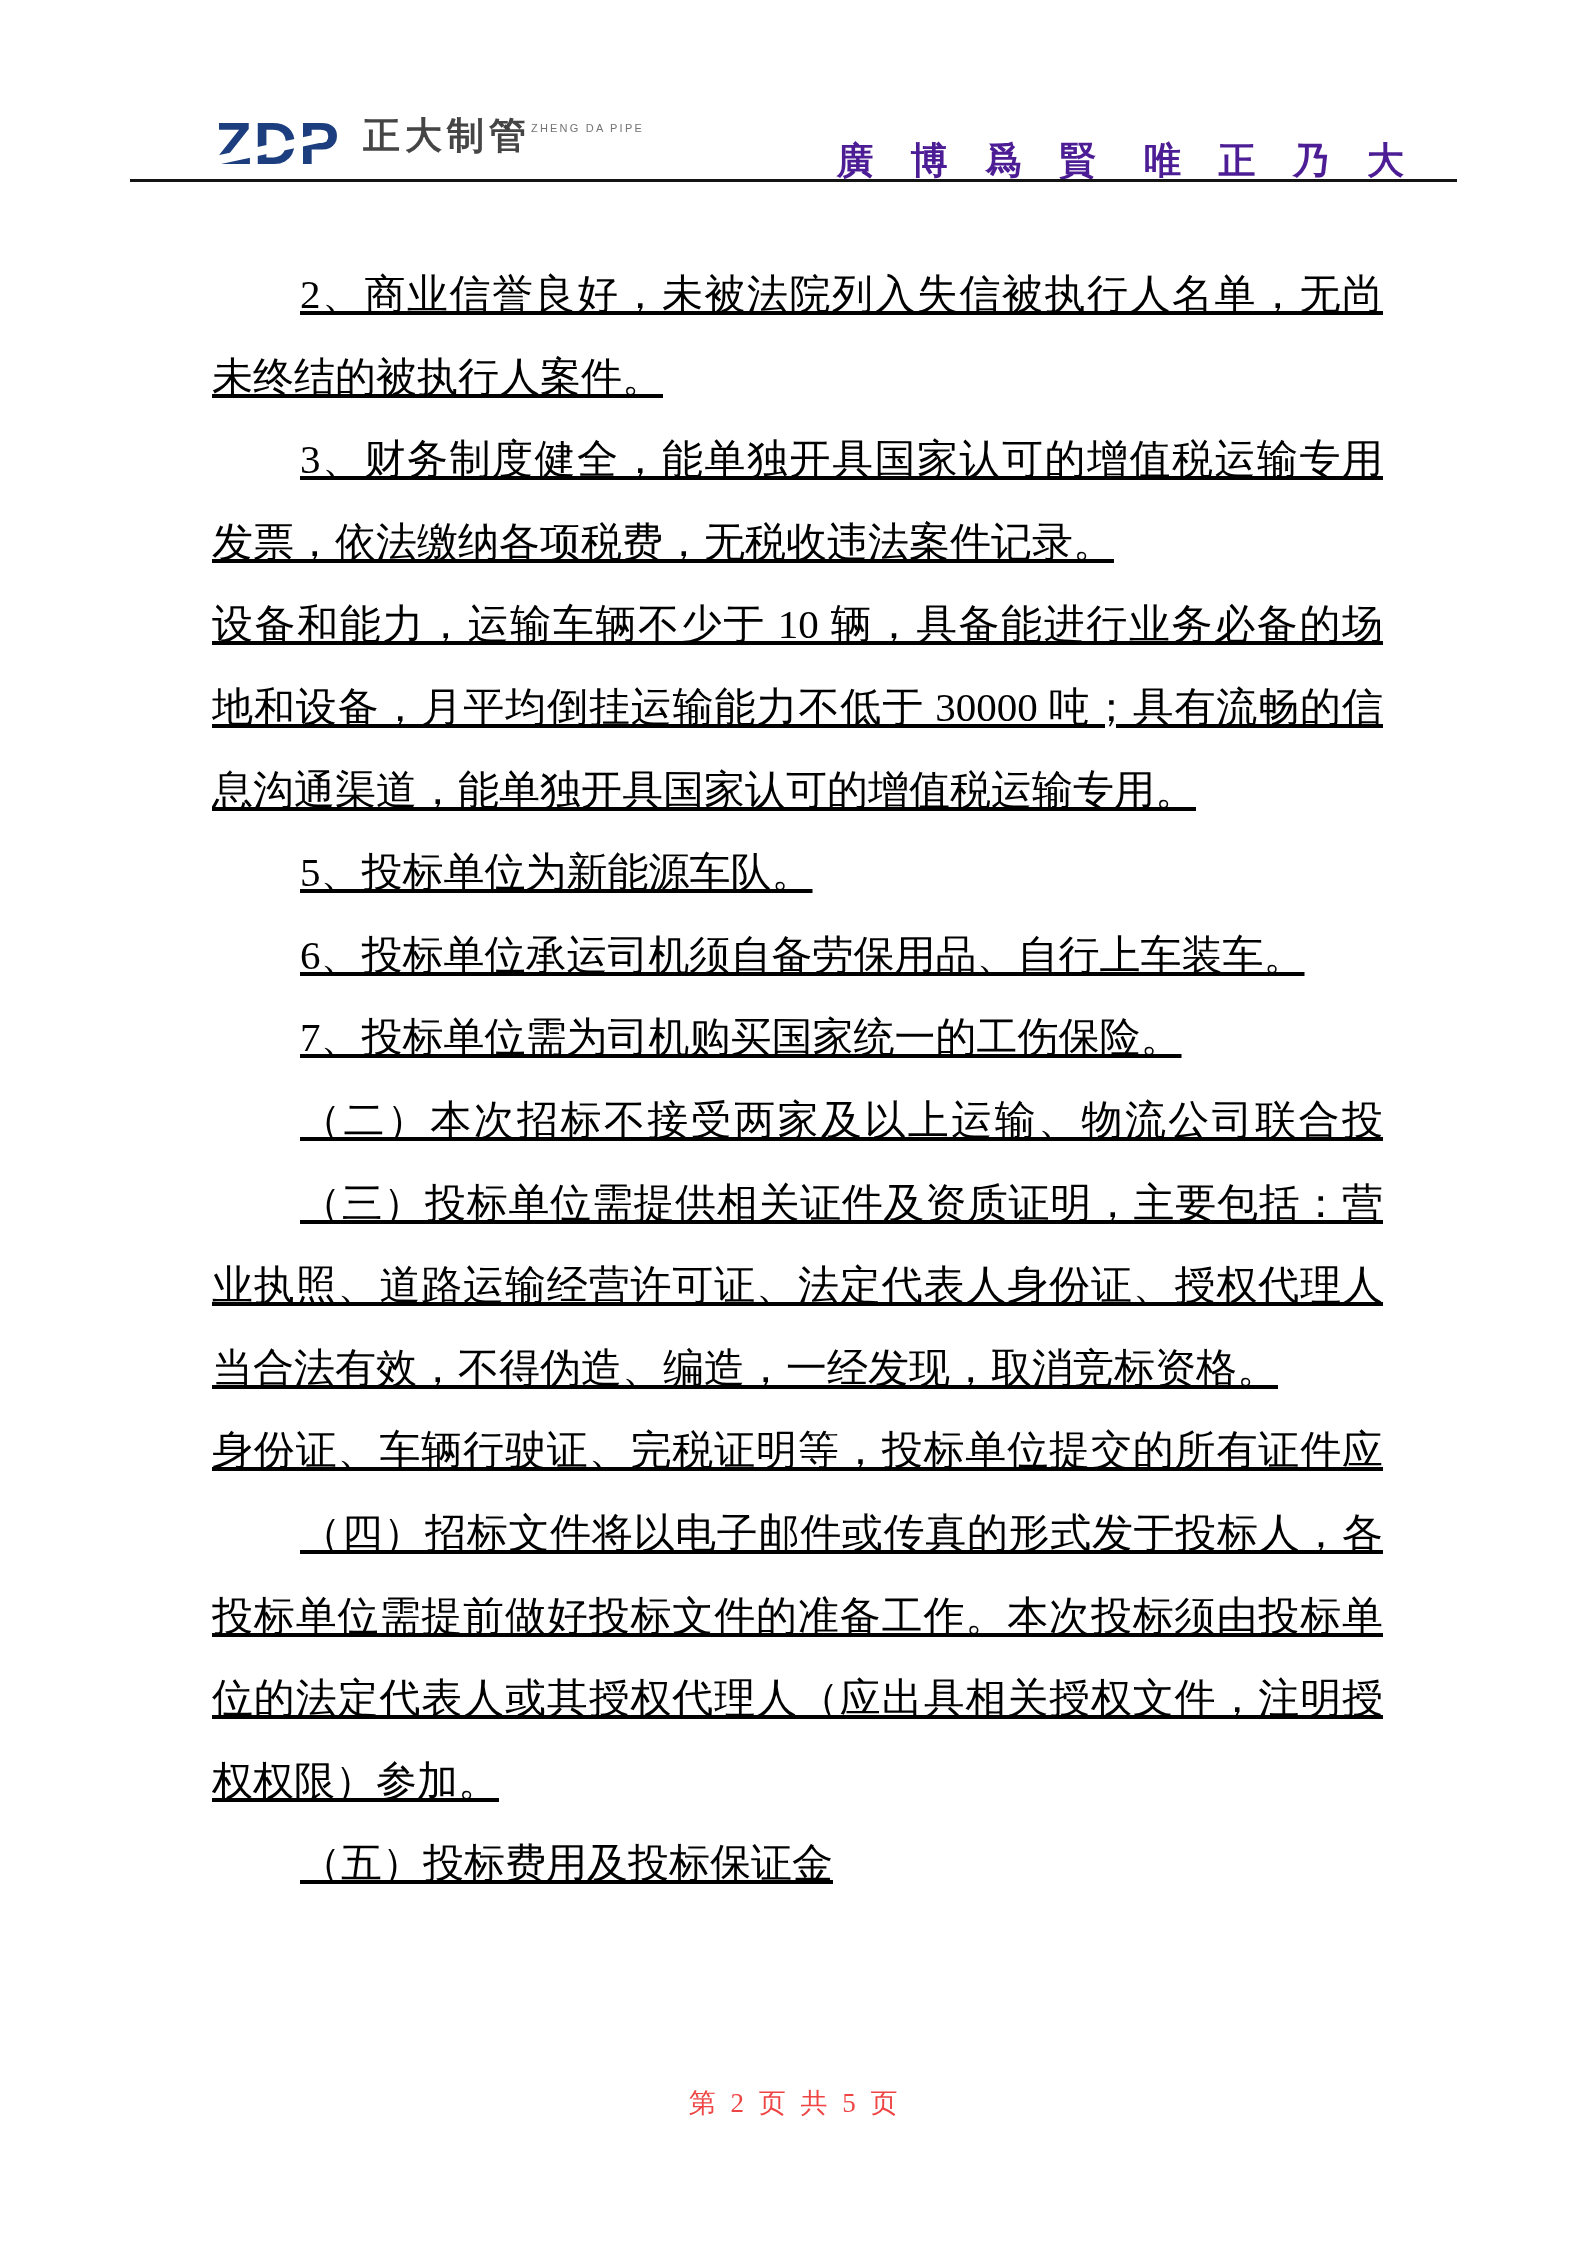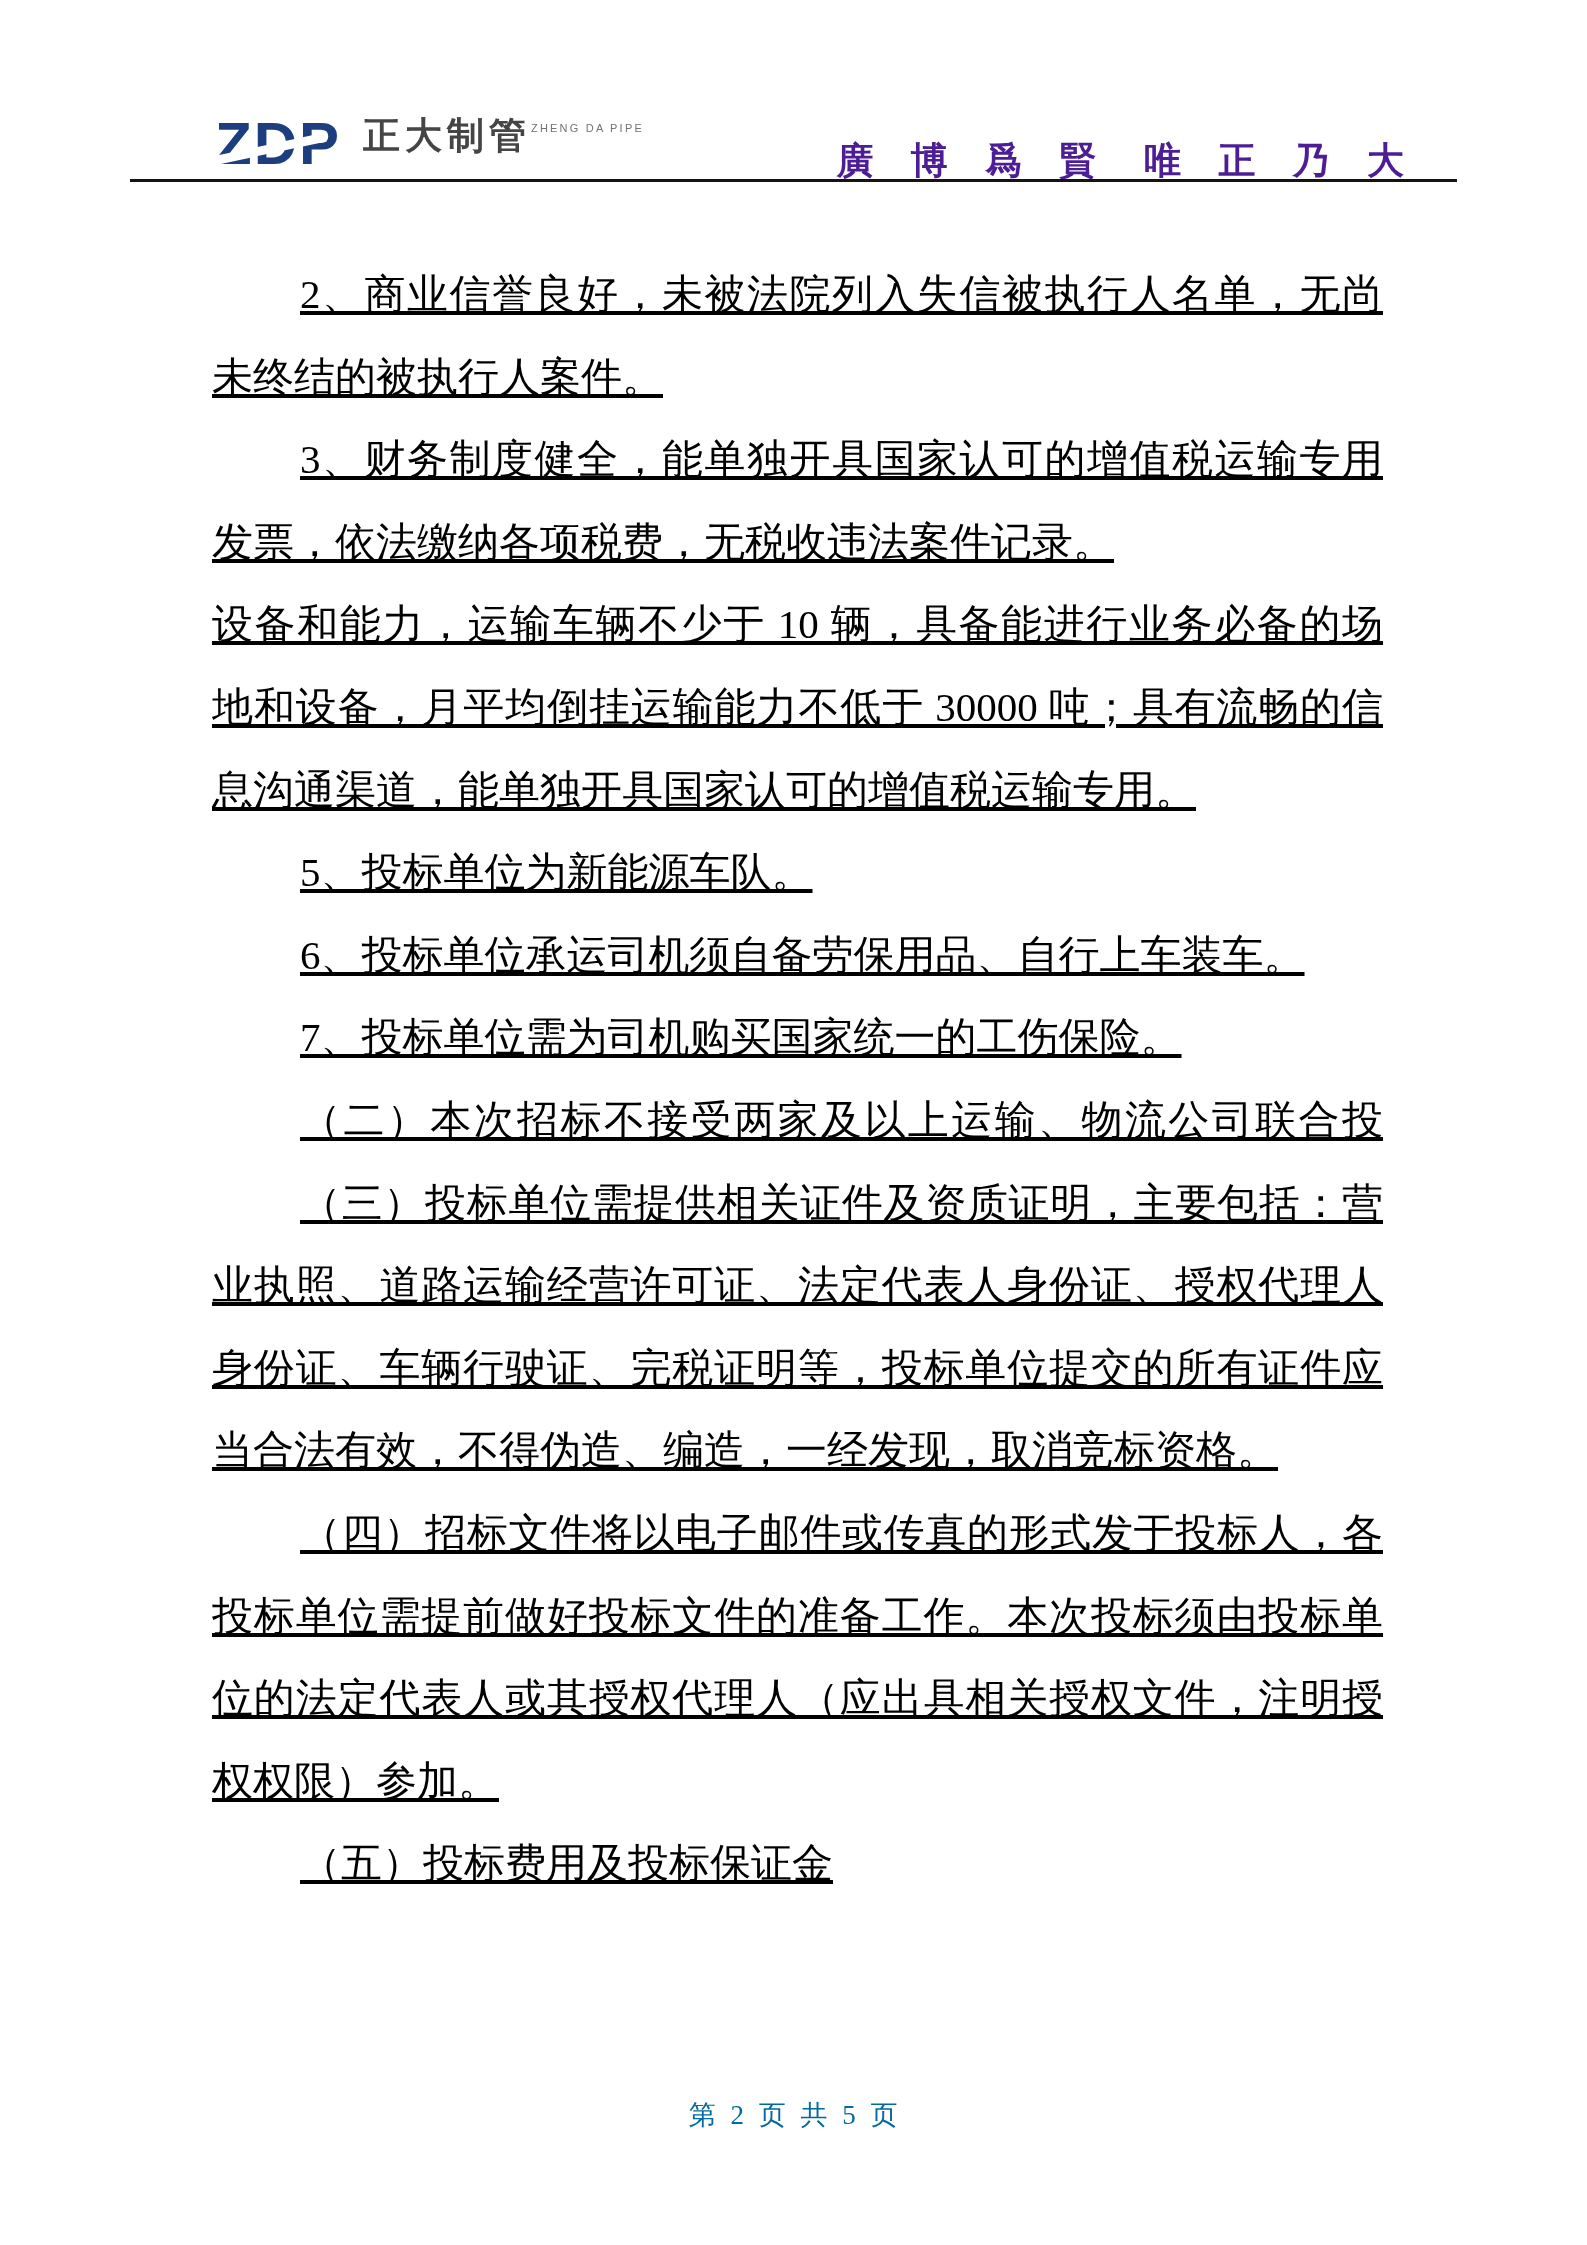--- a/index.html
+++ b/index.html
@@ -72,24 +72,23 @@
     text-align:justify;
     text-align-last:justify;
     text-justify:inter-character;
   }
   .line.indent { text-indent:88px; }
 
   
   .footer {
     position:absolute; left:0; top:2083px; width:1587px;
     text-align:center;
-    font-size:27px; line-height:40px; color:#0369a1;
+    font-size:27px; line-height:40px; color:#ef4444;
     letter-spacing:1px;
     word-spacing:6px;
-    margin-top:12px;
   }
 </style>
 </head>
 <body>
 
 <div class="page">
 
   <header class="header">
     <div class="logo">
       <div class="logo-mark">
@@ -114,22 +113,22 @@
       <div class="line">发票，依法缴纳各项税费，无税收违法案件记录。</div>
       <div class="line fill">设备和能力，运输车辆不少于 10 辆，具备能进行业务必备的场</div>
       <div class="line fill">地和设备，月平均倒挂运输能力不低于 30000 吨；具有流畅的信</div>
       <div class="line">息沟通渠道，能单独开具国家认可的增值税运输专用。</div>
       <div class="line indent">5、投标单位为新能源车队。</div>
       <div class="line indent">6、投标单位承运司机须自备劳保用品、自行上车装车。</div>
       <div class="line indent">7、投标单位需为司机购买国家统一的工伤保险。</div>
       <div class="line indent fill">（二）本次招标不接受两家及以上运输、物流公司联合投标。</div>
       <div class="line indent fill">（三）投标单位需提供相关证件及资质证明，主要包括：营</div>
       <div class="line fill">业执照、道路运输经营许可证、法定代表人身份证、授权代理人</div>
+      <div class="line">当合法有效，不得伪造、编造，一经发现，取消竞标资格。</div>
       <div class="line fill">身份证、车辆行驶证、完税证明等，投标单位提交的所有证件应</div>
-      <div class="line">当合法有效，不得伪造、编造，一经发现，取消竞标资格。</div>
       <div class="line indent fill">（四）招标文件将以电子邮件或传真的形式发于投标人，各</div>
       <div class="line fill">投标单位需提前做好投标文件的准备工作。本次投标须由投标单</div>
       <div class="line fill">位的法定代表人或其授权代理人（应出具相关授权文件，注明授</div>
       <div class="line">权权限）参加。</div>
       <div class="line indent">（五）投标费用及投标保证金</div>
     </main>
 
   <footer class="footer">
     <span>第 2 页 共 5 页</span>
   </footer>

